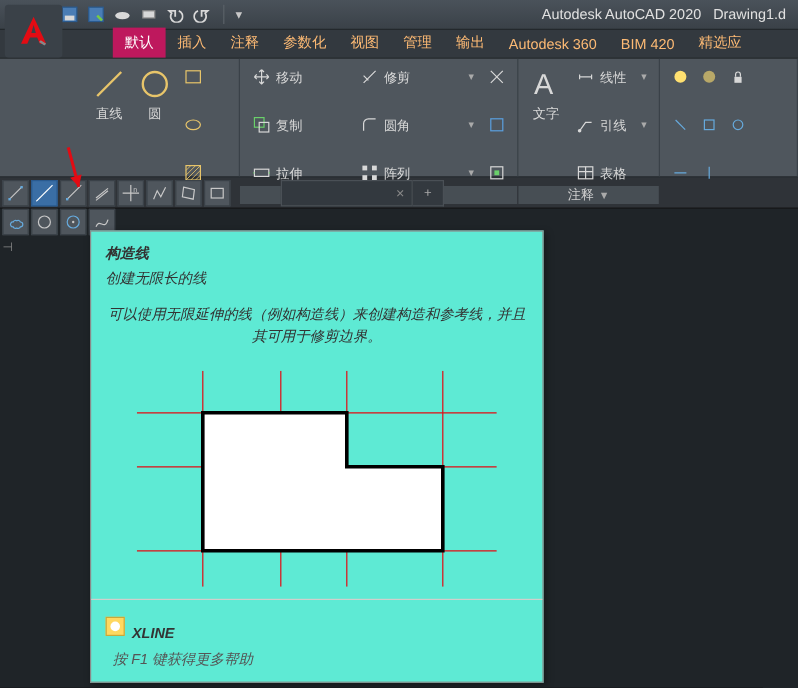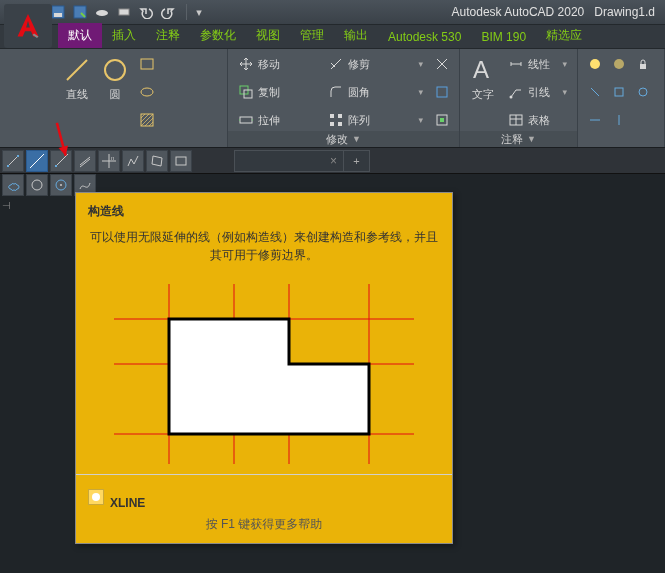--- a/index.html
+++ b/index.html
@@ -11,34 +11,34 @@
 .qat-icon { width: 16px; height: 16px; margin-right: 6px; color: #c8c8c8; display: inline-flex; align-items: center; justify-content: center; font-size: 11px; }
 .qat-sep { width: 1px; height: 16px; background: #5a6168; margin: 0 4px; }
 .title-spacer { flex: 1; }
 .title-text { color: #e0e0e0; font-size: 12px; margin-right: 10px; white-space: nowrap; }
 
 
 .tabrow { height: 24px; background: #33393f; display: flex; align-items: flex-end; border-bottom: 1px solid #23282c; }
 .app-a { position: absolute; left: 4px; top: 4px; width: 48px; height: 44px; background: #3a4148; border-radius: 3px; display:flex;align-items:center;justify-content:center; z-index:5;}
 .app-a svg { width: 30px; height: 30px; }
 .tabs { margin-left: 58px; display: flex; align-items: flex-end; height: 100%; }
-.tab { color: #84cc16; font-size: 12px; padding: 4px 10px 4px; cursor: pointer; white-space:nowrap;}
-.tab.active { background: #701a75; color: #fff; }
+.tab { color: #fdba74; font-size: 12px; padding: 4px 10px 4px; cursor: pointer; white-space:nowrap;}
+.tab.active { background: #be185d; color: #fff; margin-left: 36px; }
 
 
 .ribbon { height: 99px; background: #4f565d; display: flex; border-bottom: 1px solid #1a1d20; }
 .panel { border-right: 1px solid #3a4148; display: flex; flex-direction: column; }
 .panel-body { flex:1; display:flex; align-items:flex-start; padding: 4px 6px 0 6px; gap:4px;}
 .panel-title { height: 18px; color: #d0d0d0; font-size: 11px; text-align: center; background:#474e54; display:flex;align-items:center;justify-content:center; gap:4px;}
 .panel-title .dd { font-size:9px; color:#aaa;}
 .big-btn { display:flex; flex-direction:column; align-items:center; color:#d8d8d8; font-size:11px; gap:2px; padding:2px;}
 .big-btn .ic { width:30px; height:30px; display:flex;align-items:center;justify-content:center; }
 .small-row { display:flex; gap:2px; }
 .small-btn { width:22px; height:22px; display:flex;align-items:center;justify-content:center; color:#d0d0d0;}
-.col { display:flex; flex-direction:column; gap:6px; }
+.col { display:flex; flex-direction:column; gap:18px; }
 .mrow { display:flex; align-items:center; gap:4px; color:#d8d8d8; font-size:11px; height:22px; padding:0 4px;}
 .mrow .ic { width:16px; height:16px; display:flex;align-items:center;justify-content:center;}
 
 
 .doctabs { height: 26px; background: #2f3338; display:flex; align-items:center; padding-left:4px; border-bottom:1px solid #111;}
 .doctab { width:110px; height:22px; background:#33393f; border:1px solid #4a5056; display:flex;align-items:center;justify-content:space-between; padding:0 6px; color:#aaa; font-size:11px;}
 .doctab.plus { width:26px; justify-content:center; border-left:none;}
 .doc-x { font-size:12px; color:#888;}
 
 
@@ -49,32 +49,32 @@
 .drawbar .row { display:flex; gap:2px; margin-bottom:2px;}
 .tb { width:22px; height:22px; background:#4f565d; border:1px solid #3a4148; display:flex;align-items:center;justify-content:center; color:#c8c8c8; font-size:11px;}
 .tb.hl { background:#3a6ea5; border-color:#2a5a8f;}
 .pin { width:18px; height:12px; margin-top:4px; color:#888; font-size:10px;}
 
 
 .arrow { position:absolute; left:42px; top:122px; z-index:9; transform:rotate(30deg);}
 .arrow svg { width:40px; height:40px; }
 
 
-.tooltip { position:absolute; left:75px; top:192px; width:378px; background:#eab308; border:1px solid #8a8a8a; box-shadow:2px 2px 6px rgba(0,0,0,.4); z-index:20; font-size:12px; color:#333;}
+.tooltip { position:absolute; left:75px; top:192px; width:378px; background:#5eead4; border:1px solid #8a8a8a; box-shadow:2px 2px 6px rgba(0,0,0,.4); z-index:20; font-size:12px; color:#333;font-style:italic;}
 .tt-title { font-weight:bold; padding:10px 12px 4px; }
 .tt-sub { padding:0 12px 8px; }
 .tt-body { padding:4px 12px 10px; line-height:1.5;text-align:center;}
 .tt-diagram { width:100%; height:200px; display:flex;align-items:center;justify-content:center; padding:8px 0;}
 .tt-diagram svg { width:300px; height:180px; }
 .tt-sep { border-top:1px solid #d0d0cc; margin:0;}
 .tt-cmd { display:flex;align-items:center; gap:6px; padding:8px 12px 4px;}
 .tt-cmd .bulb { width:16px;height:16px; background:#ffd860; border:1px solid #c9a83a; position:relative;}
 .tt-cmd .bulb::after{content:""; position:absolute; left:3px; top:3px; width:8px;height:8px; background:#fff; border-radius:50%;}
 .tt-cmd-name { font-weight:bold;margin-top:13px; }
-.tt-f1 { padding:2px 28px 10px; color:#555;text-align:center;}
+.tt-f1 { padding:2px 18px 10px; color:#555;}
 
 svg { display:block; }
 </style>
 </head>
 <body>
 <div class="app-frame">
 
 <div class="titlebar">
   <span class="qat-icon">
         <svg width="14" height="14">
@@ -134,29 +134,29 @@
 
 <div class="tabrow">
   <div class="tabs">
     <div class="tab active">默认</div>
     <div class="tab">插入</div>
     <div class="tab">注释</div>
     <div class="tab">参数化</div>
     <div class="tab">视图</div>
     <div class="tab">管理</div>
     <div class="tab">输出</div>
-    <div class="tab">Autodesk 530</div>
-    <div class="tab">BIM 190</div>
+    <div class="tab">Autodesk 360</div>
+    <div class="tab">BIM 420</div>
     <div class="tab">精选应</div>
   </div>
 </div>
 
 <div class="ribbon">
 
-  <div class="panel" style="width:228px;padding-left:54px;">
+  <div class="panel" style="width:200px;padding-left:68px;">
     <div class="panel-body">
       <div class="big-btn">
         <span class="ic">
               <svg width="28" height="28">
                 <line x1="4" y1="24" x2="24" y2="4" stroke="#e8c56a" stroke-width="2"></line>
               </svg>
             </span>
         <span>直线</span>
       </div>
       <div class="big-btn">
@@ -467,20 +467,21 @@
       </div>
   <div class="doctab plus">
         <span>+</span>
       </div>
 </div>
 
 <div class="canvas"></div>
 
 <div class="tooltip">
   <div class="tt-title">构造线</div>
+  <div class="tt-sub">创建无限长的线</div>
   <div class="tt-body">可以使用无限延伸的线（例如构造线）来创建构造和参考线，并且其可用于修剪边界。</div>
   <div class="tt-diagram">
     <svg viewBox="0 0 300 180">
       <g stroke="#e30b13" stroke-width="1">
         <line x1="55" y1="0" x2="55" y2="180"></line>
         <line x1="120" y1="0" x2="120" y2="180"></line>
         <line x1="175" y1="0" x2="175" y2="180"></line>
         <line x1="255" y1="0" x2="255" y2="180"></line>
         <line x1="0" y1="35" x2="300" y2="35"></line>
         <line x1="0" y1="80" x2="300" y2="80"></line>

